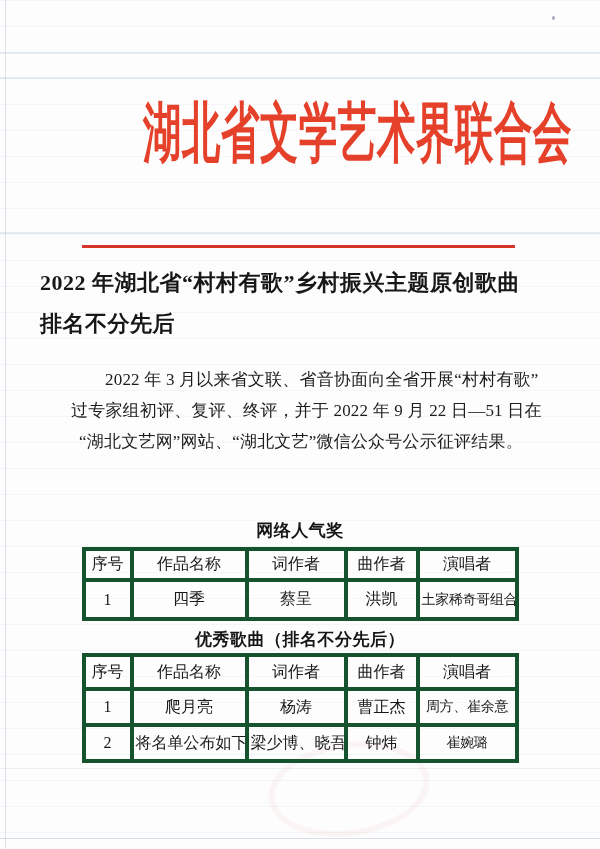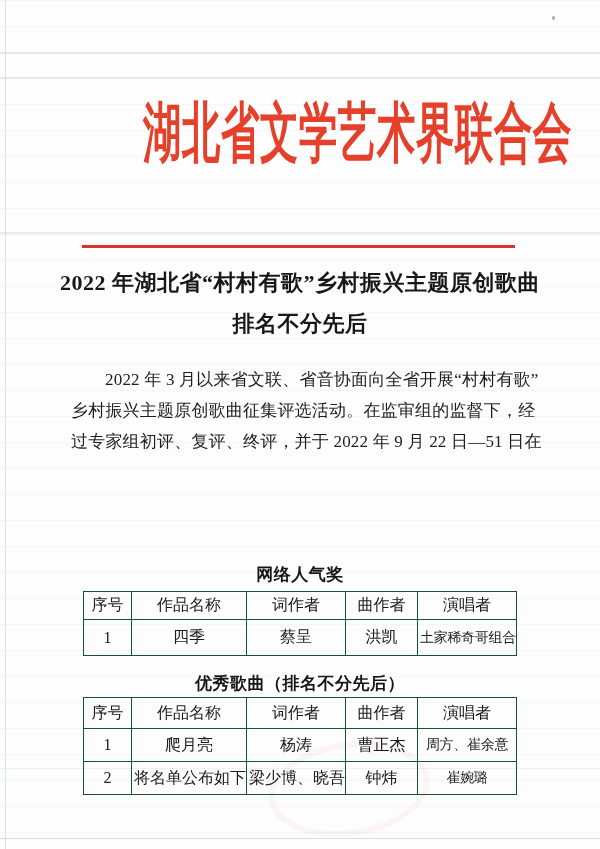--- a/index.html
+++ b/index.html
@@ -49,51 +49,51 @@
     font-size:64px;font-weight:700;color:var(--accent-red);
     transform:scale(0.60,1.02);transform-origin:center center;
     letter-spacing:1px;
   }
   .red-rule{
     position:absolute;left:82px;top:245px;width:433px;height:3px;
     background:var(--rule-red);
   }
   .doc-title{
     position:absolute;left:40px;right:40px;top:262px;
-    text-align:center;font-weight:700;font-size:22px;line-height:41px;
+    font-weight:700;font-size:22px;line-height:41px;
     color:#171717;letter-spacing:0.5px;
   }
   .body-text{
     position:absolute;left:71px;top:364px;width:460px;
     font-size:17px;line-height:31px;letter-spacing:0.2px;color:var(--ink);
   }
   .body-text .body-line{white-space:nowrap;text-align:center;}
   .body-text .body-line.indent{text-indent:2em;}
 
-  .section{position:absolute;left:0;width:600px;text-align:center;margin-top:44px;}
+  .section{position:absolute;left:0;width:600px;text-align:center;}
   .section.sec-a{top:520px;}
   .section.sec-b{top:629px;}
   .section-title{
     font-family:"Liberation Sans","DejaVu Sans",sans-serif;
     font-weight:700;font-size:17px;line-height:22px;color:#161616;
     letter-spacing:0.5px;
   }
   table.tbl{
     width:433px;margin:0 auto;border-collapse:collapse;table-layout:fixed;
     font-size:16px;color:#1a1a1a;
   }
   .sec-a table.tbl{margin-top:5px;}
   .sec-b table.tbl{margin-top:2px;}
   table.tbl col.c0{width:48px;}
   table.tbl col.c1{width:115px;}
   table.tbl col.c2{width:99px;}
   table.tbl col.c3{width:72px;}
   table.tbl col.c4{width:99px;}
   table.tbl th,table.tbl td{
-    border:1px solid #14532d;
+    border:4px solid #14532d;
     text-align:center;vertical-align:middle;
     font-weight:400;padding:0 2px;overflow:hidden;white-space:nowrap;
   }
   table.t1 th{height:27px;}
   table.t1 td{height:35px;}
   table.t2 th{height:30px;}
   table.t2 td{height:32px;}
   table.tbl td.c4{font-size:14px;letter-spacing:-0.3px;}
 </style>
 </head>
@@ -116,22 +116,22 @@
 
   <div class="red-rule"></div>
 
   <div class="doc-title">
     <div>2022 年湖北省“村村有歌”乡村振兴主题原创歌曲</div>
     <div>排名不分先后</div>
   </div>
 
   <div class="body-text">
     <div class="body-line indent">2022 年 3 月以来省文联、省音协面向全省开展“村村有歌”</div>
-    <div class="body-line">乡村振兴主题原创歌曲征集评选活动。在监审组的监督下，经</div>
     <div class="body-line">过专家组初评、复评、终评，并于 2022 年 9 月 22 日—51 日在</div>
+    <div class="body-line">“湖北文艺网”网站、“湖北文艺”微信公众号公示征评结果。</div>
   </div>
 
   <div class="section sec-a">
     <div class="section-title">网络人气奖</div>
     <table class="tbl t1">
         <colgroup>
           <col class="c0">
           <col class="c1">
           <col class="c2">
           <col class="c3">

